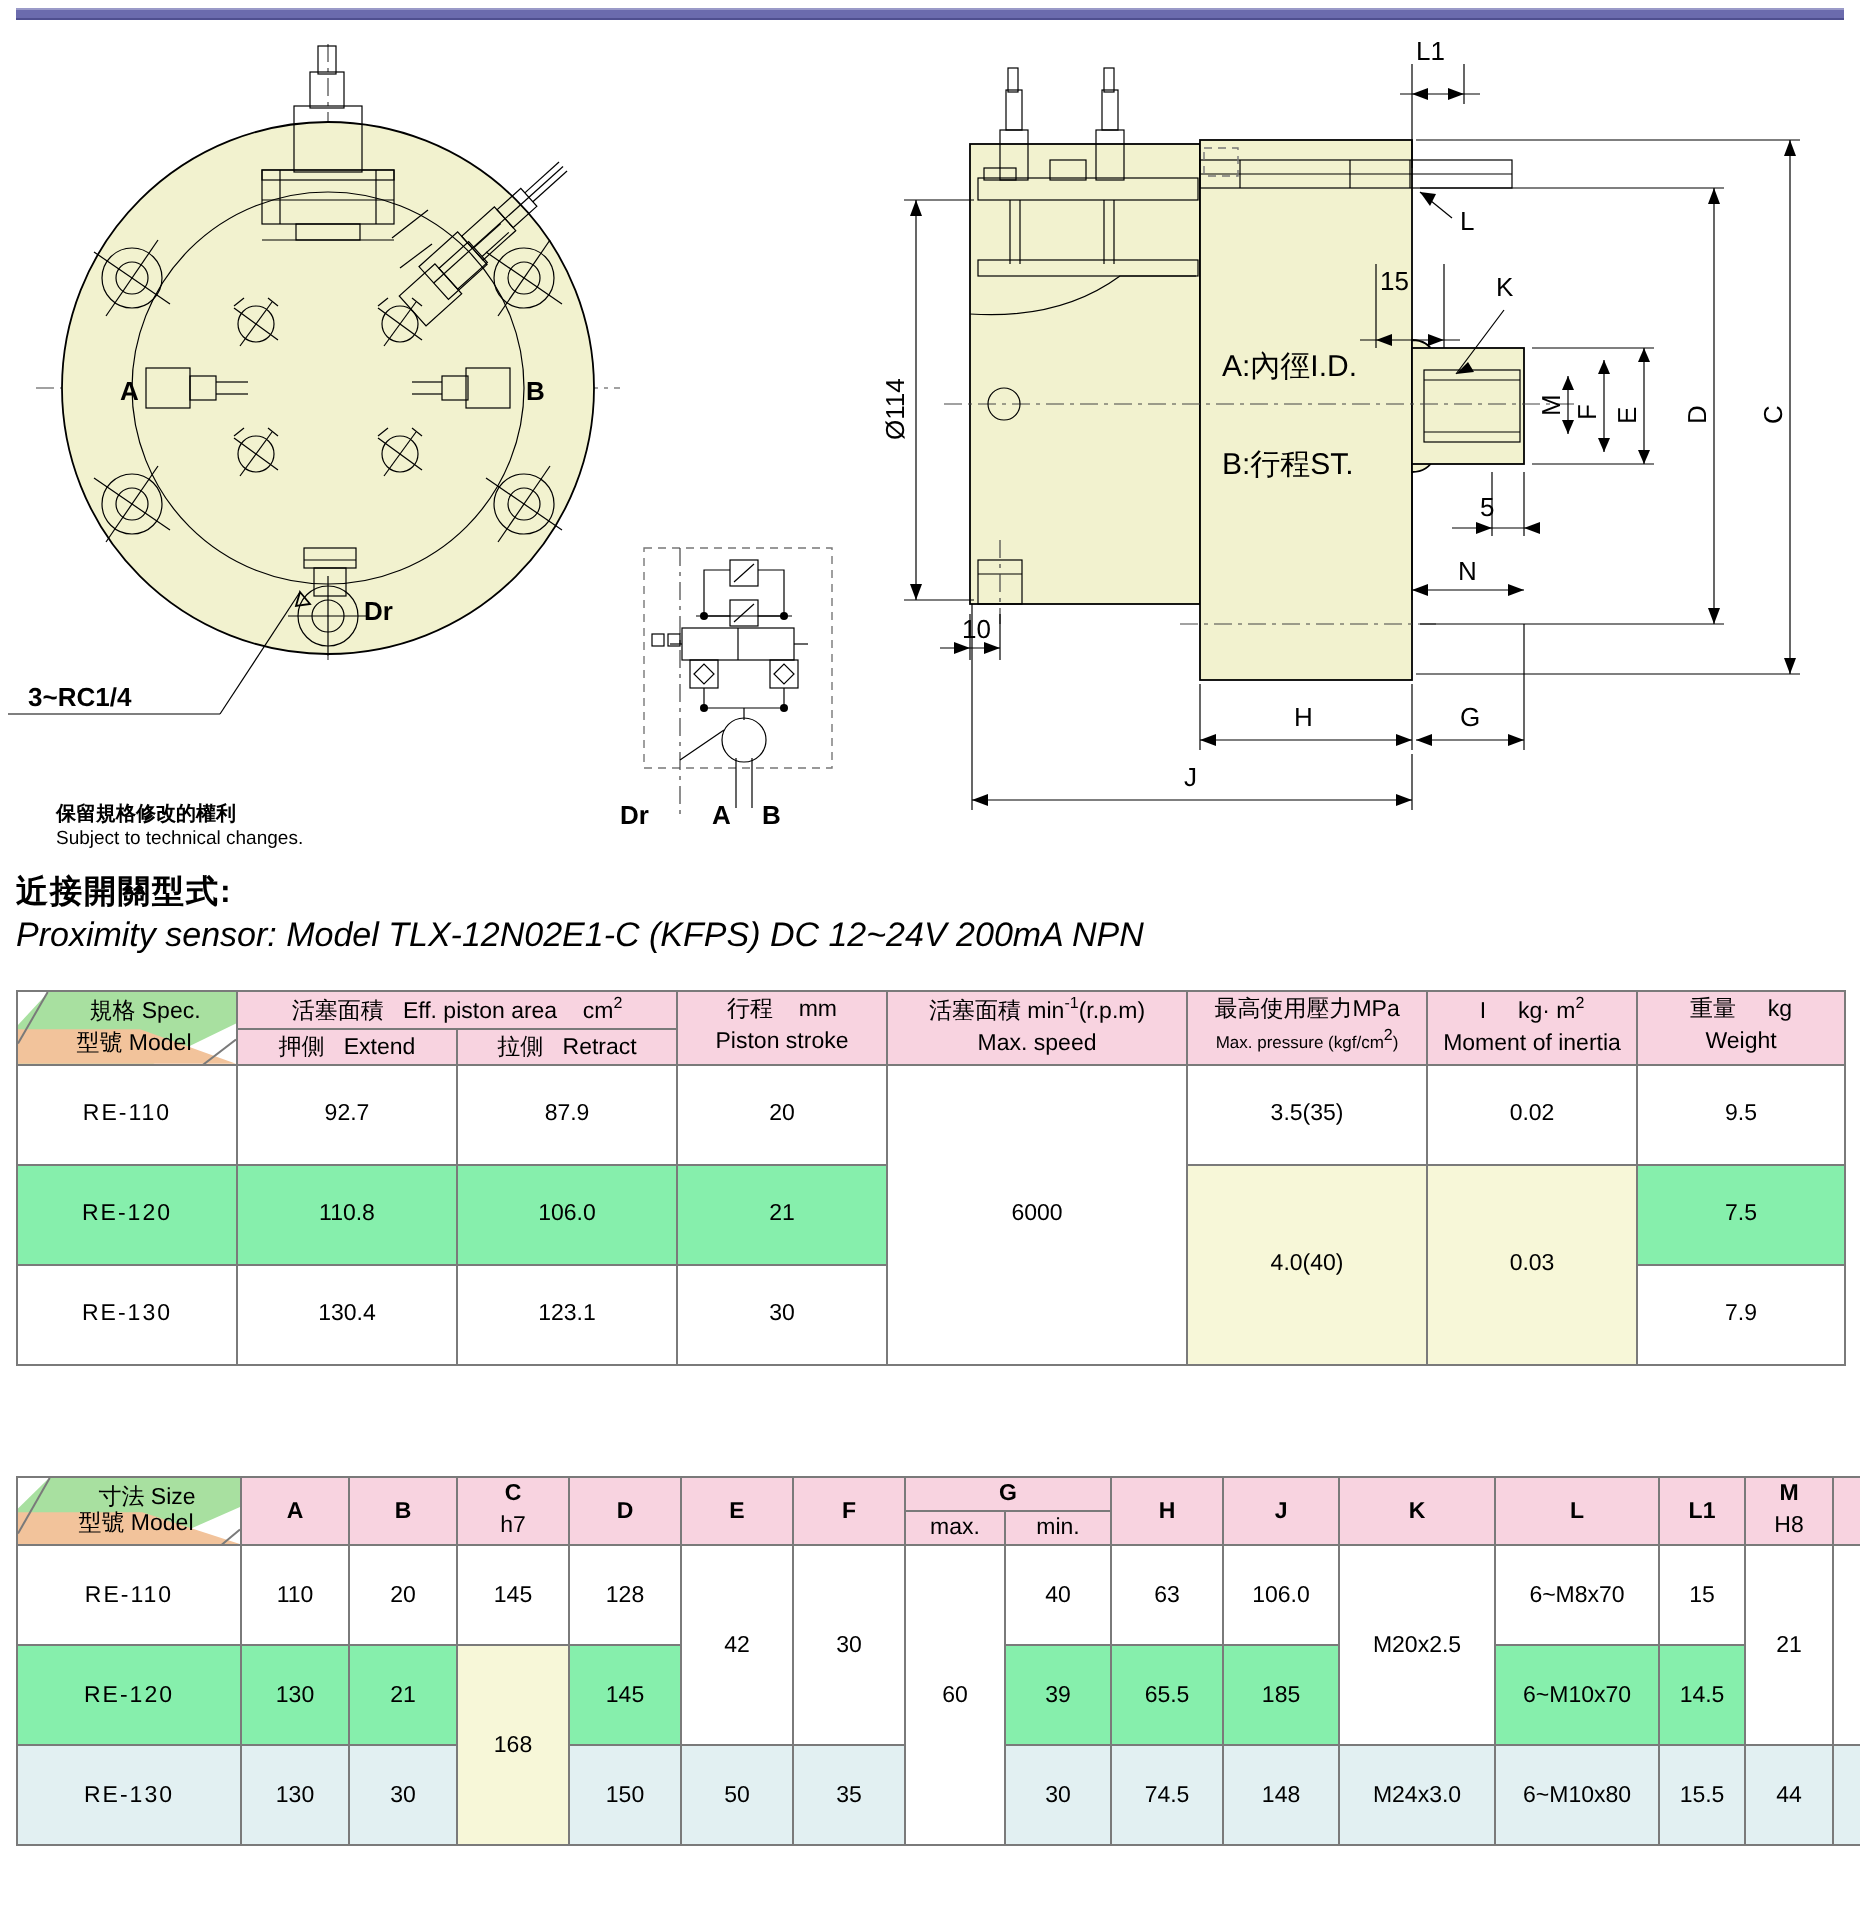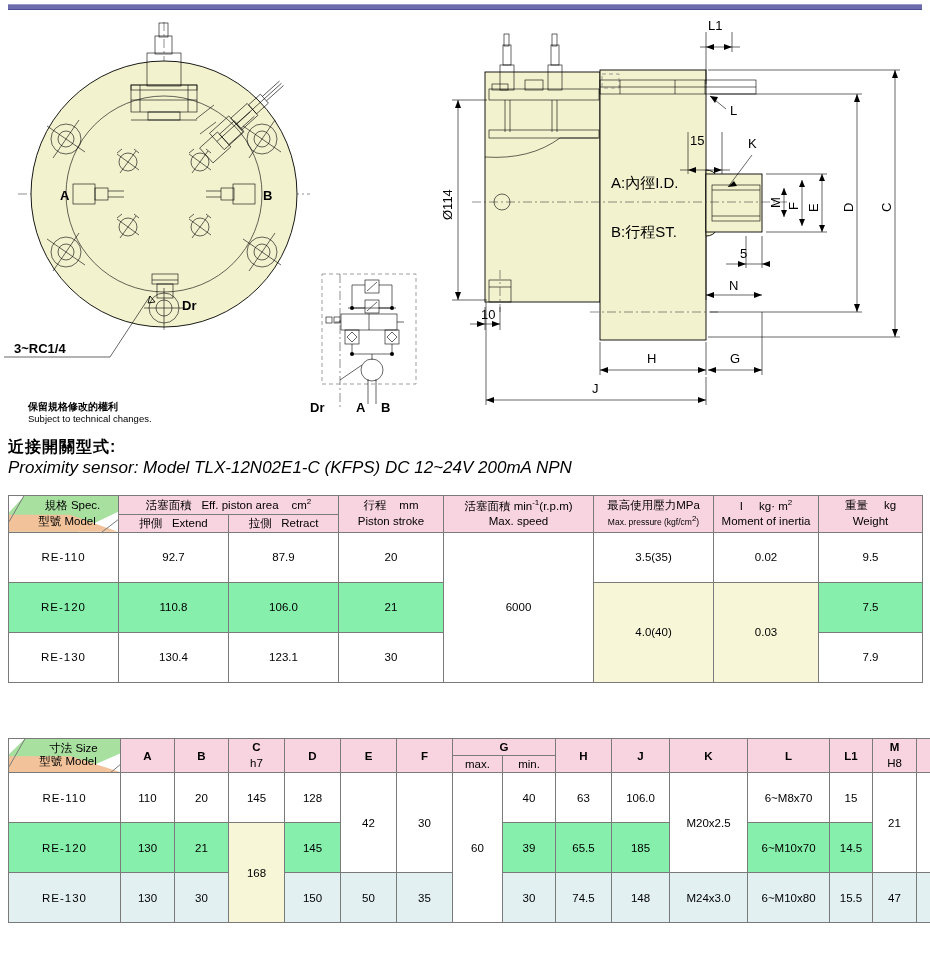--- a/index.html
+++ b/index.html
@@ -689,19 +689,19 @@
       <td>30</td>
       <td>150</td>
       <td>50</td>
       <td>35</td>
       <td>30</td>
       <td>74.5</td>
       <td>148</td>
       <td>M24x3.0</td>
       <td>6~M10x80</td>
       <td>15.5</td>
-      <td>47</td>
+      <td>44</td>
       <td>40</td>
     </tr>
   </tbody>
     </table>
 
 </div>
 
 </body></html>

